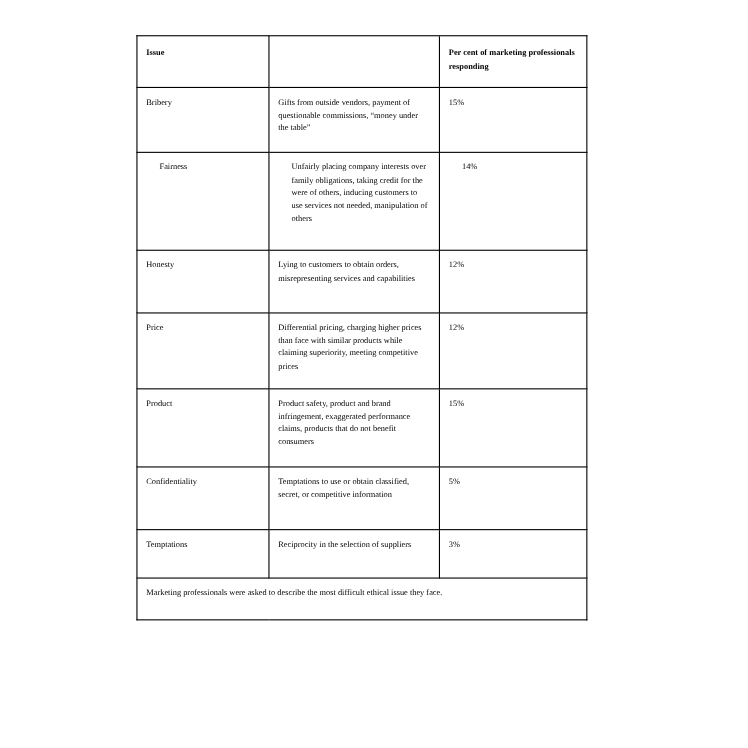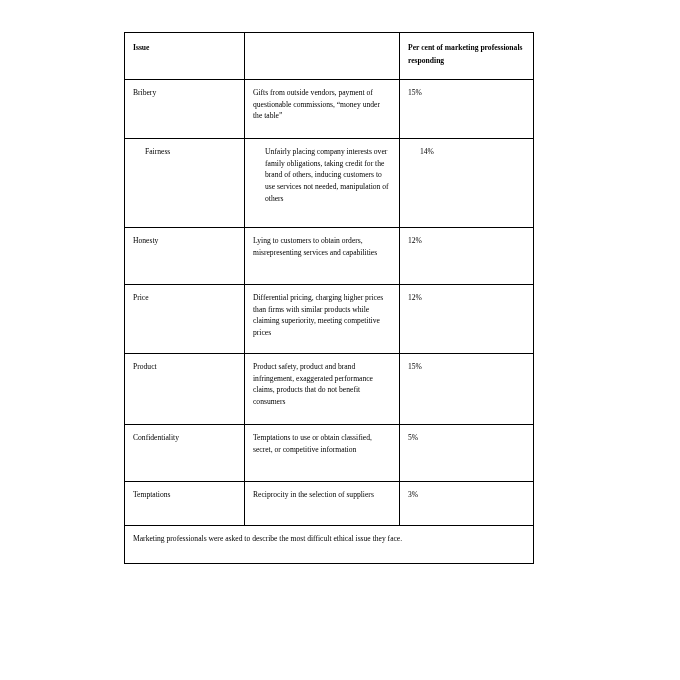--- a/index.html
+++ b/index.html
@@ -94,31 +94,31 @@
         </tr>
       </thead>
       <tbody>
         <tr class="r-bribery">
           <td class="issue">Bribery</td>
           <td class="desc">Gifts from outside vendors, payment of questionable commissions, “money under the table”</td>
           <td class="pct">15%</td>
         </tr>
         <tr class="r-fairness">
           <td class="issue">Fairness</td>
-          <td class="desc">Unfairly placing company interests over family obligations, taking credit for the brand of others, inducing customers to use services not needed, manipulation of others</td>
+          <td class="desc">Unfairly placing company interests over family obligations, taking credit for the were of others, inducing customers to use services not needed, manipulation of others</td>
           <td class="pct">14%</td>
         </tr>
         <tr class="r-honesty">
           <td class="issue">Honesty</td>
           <td class="desc">Lying to customers to obtain orders, misrepresenting services and capabilities</td>
           <td class="pct">12%</td>
         </tr>
         <tr class="r-price">
           <td class="issue">Price</td>
-          <td class="desc">Differential pricing, charging higher prices than firms with similar products while claiming superiority, meeting competitive prices</td>
+          <td class="desc">Differential pricing, charging higher prices than face with similar products while claiming superiority, meeting competitive prices</td>
           <td class="pct">12%</td>
         </tr>
         <tr class="r-product">
           <td class="issue">Product</td>
           <td class="desc">Product safety, product and brand infringement, exaggerated performance claims, products that do not benefit consumers</td>
           <td class="pct">15%</td>
         </tr>
         <tr class="r-confidentiality">
           <td class="issue">Confidentiality</td>
           <td class="desc">Temptations to use or obtain classified, secret, or competitive information</td>

